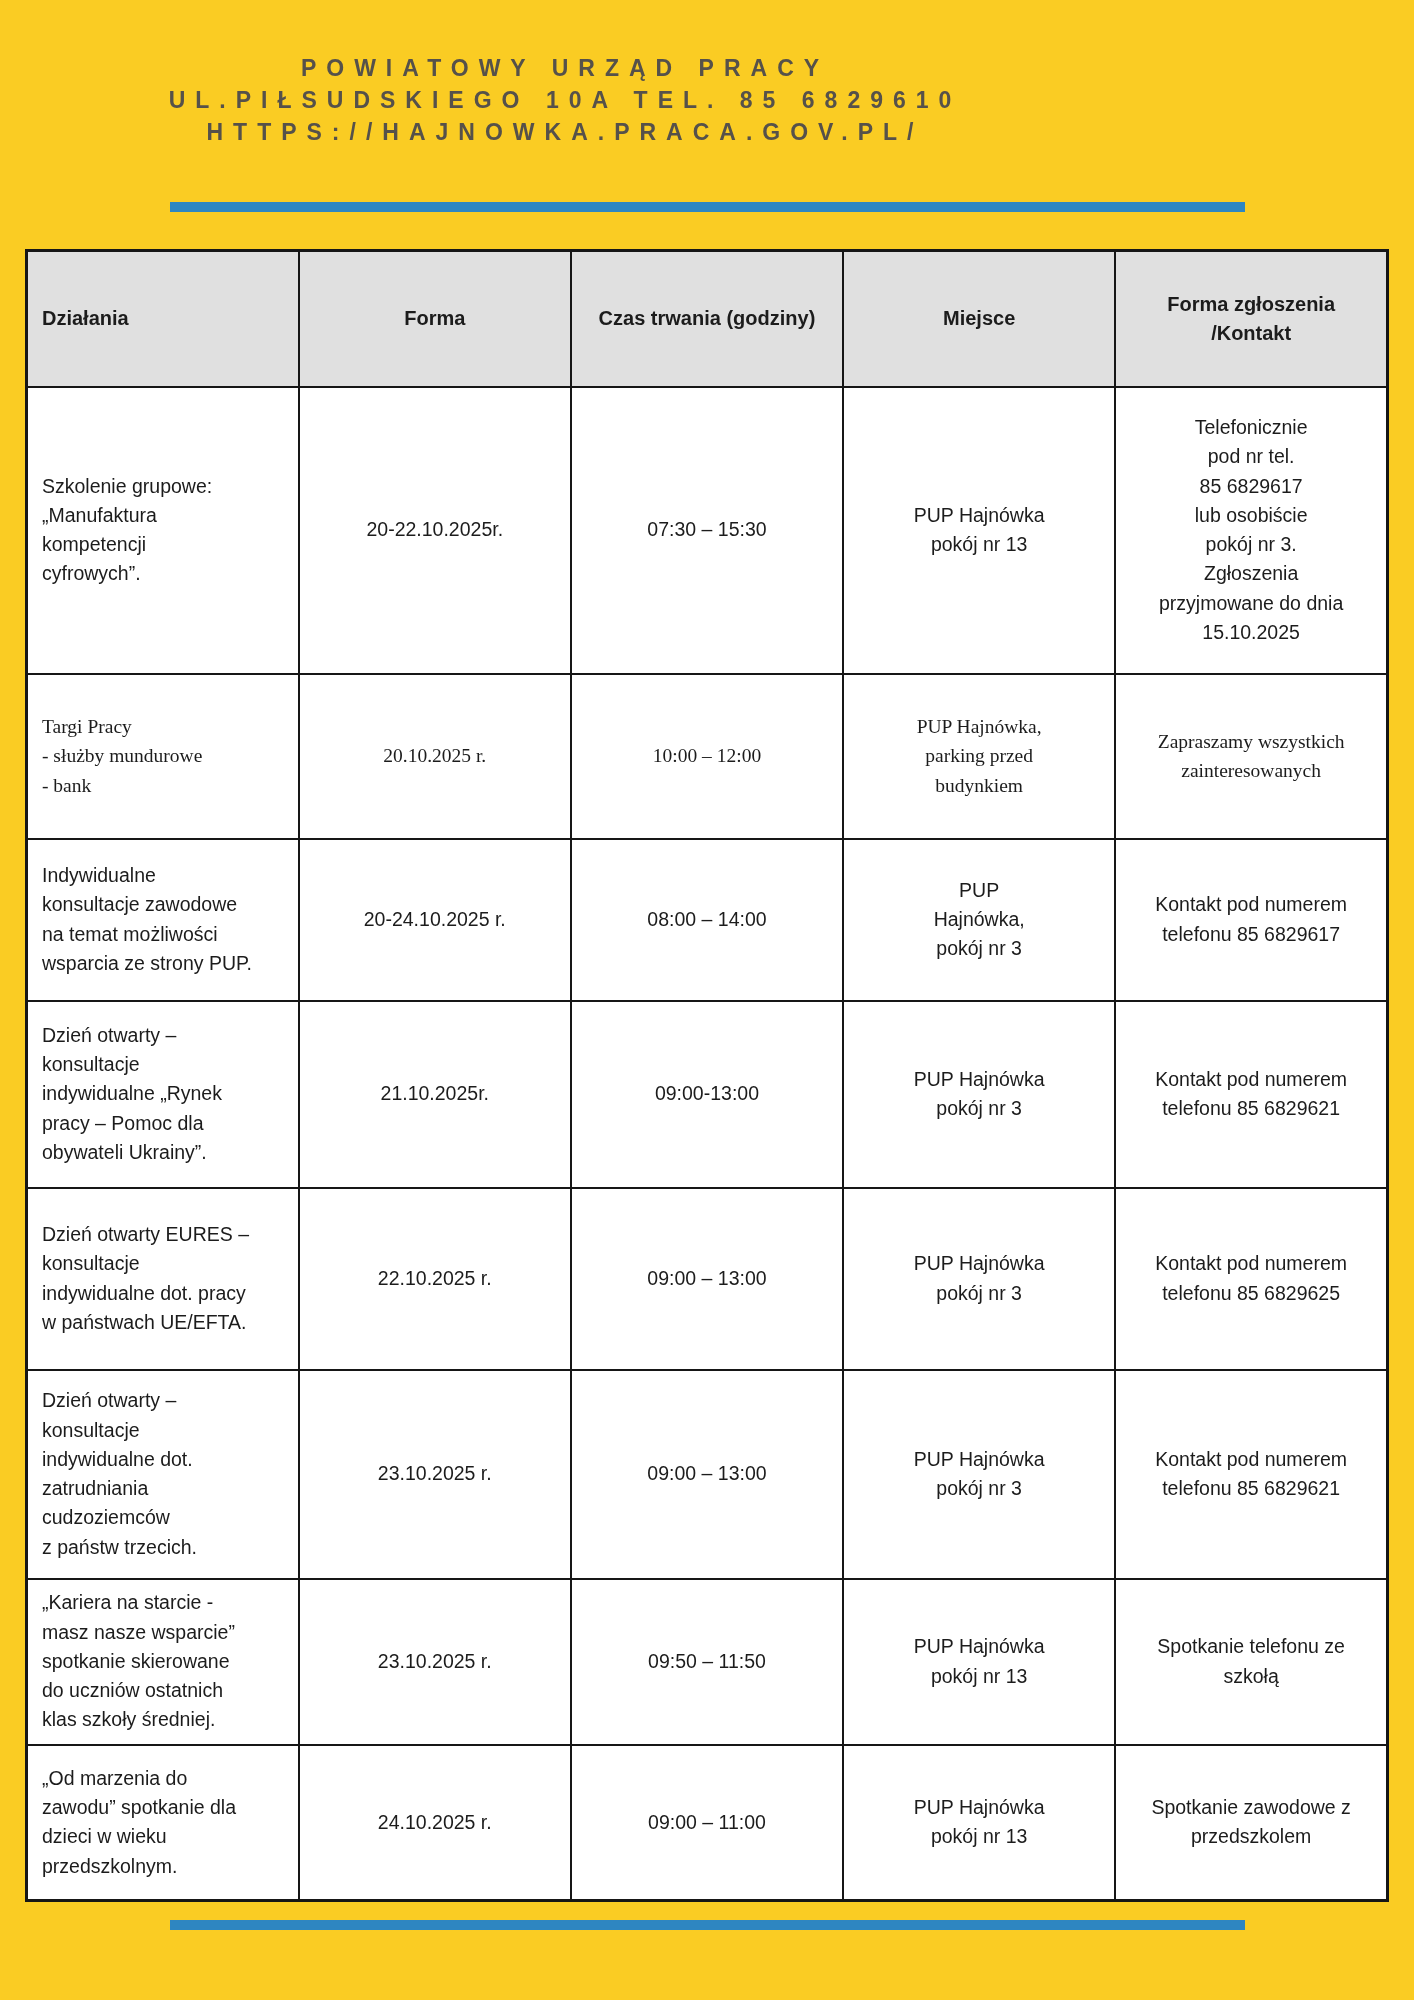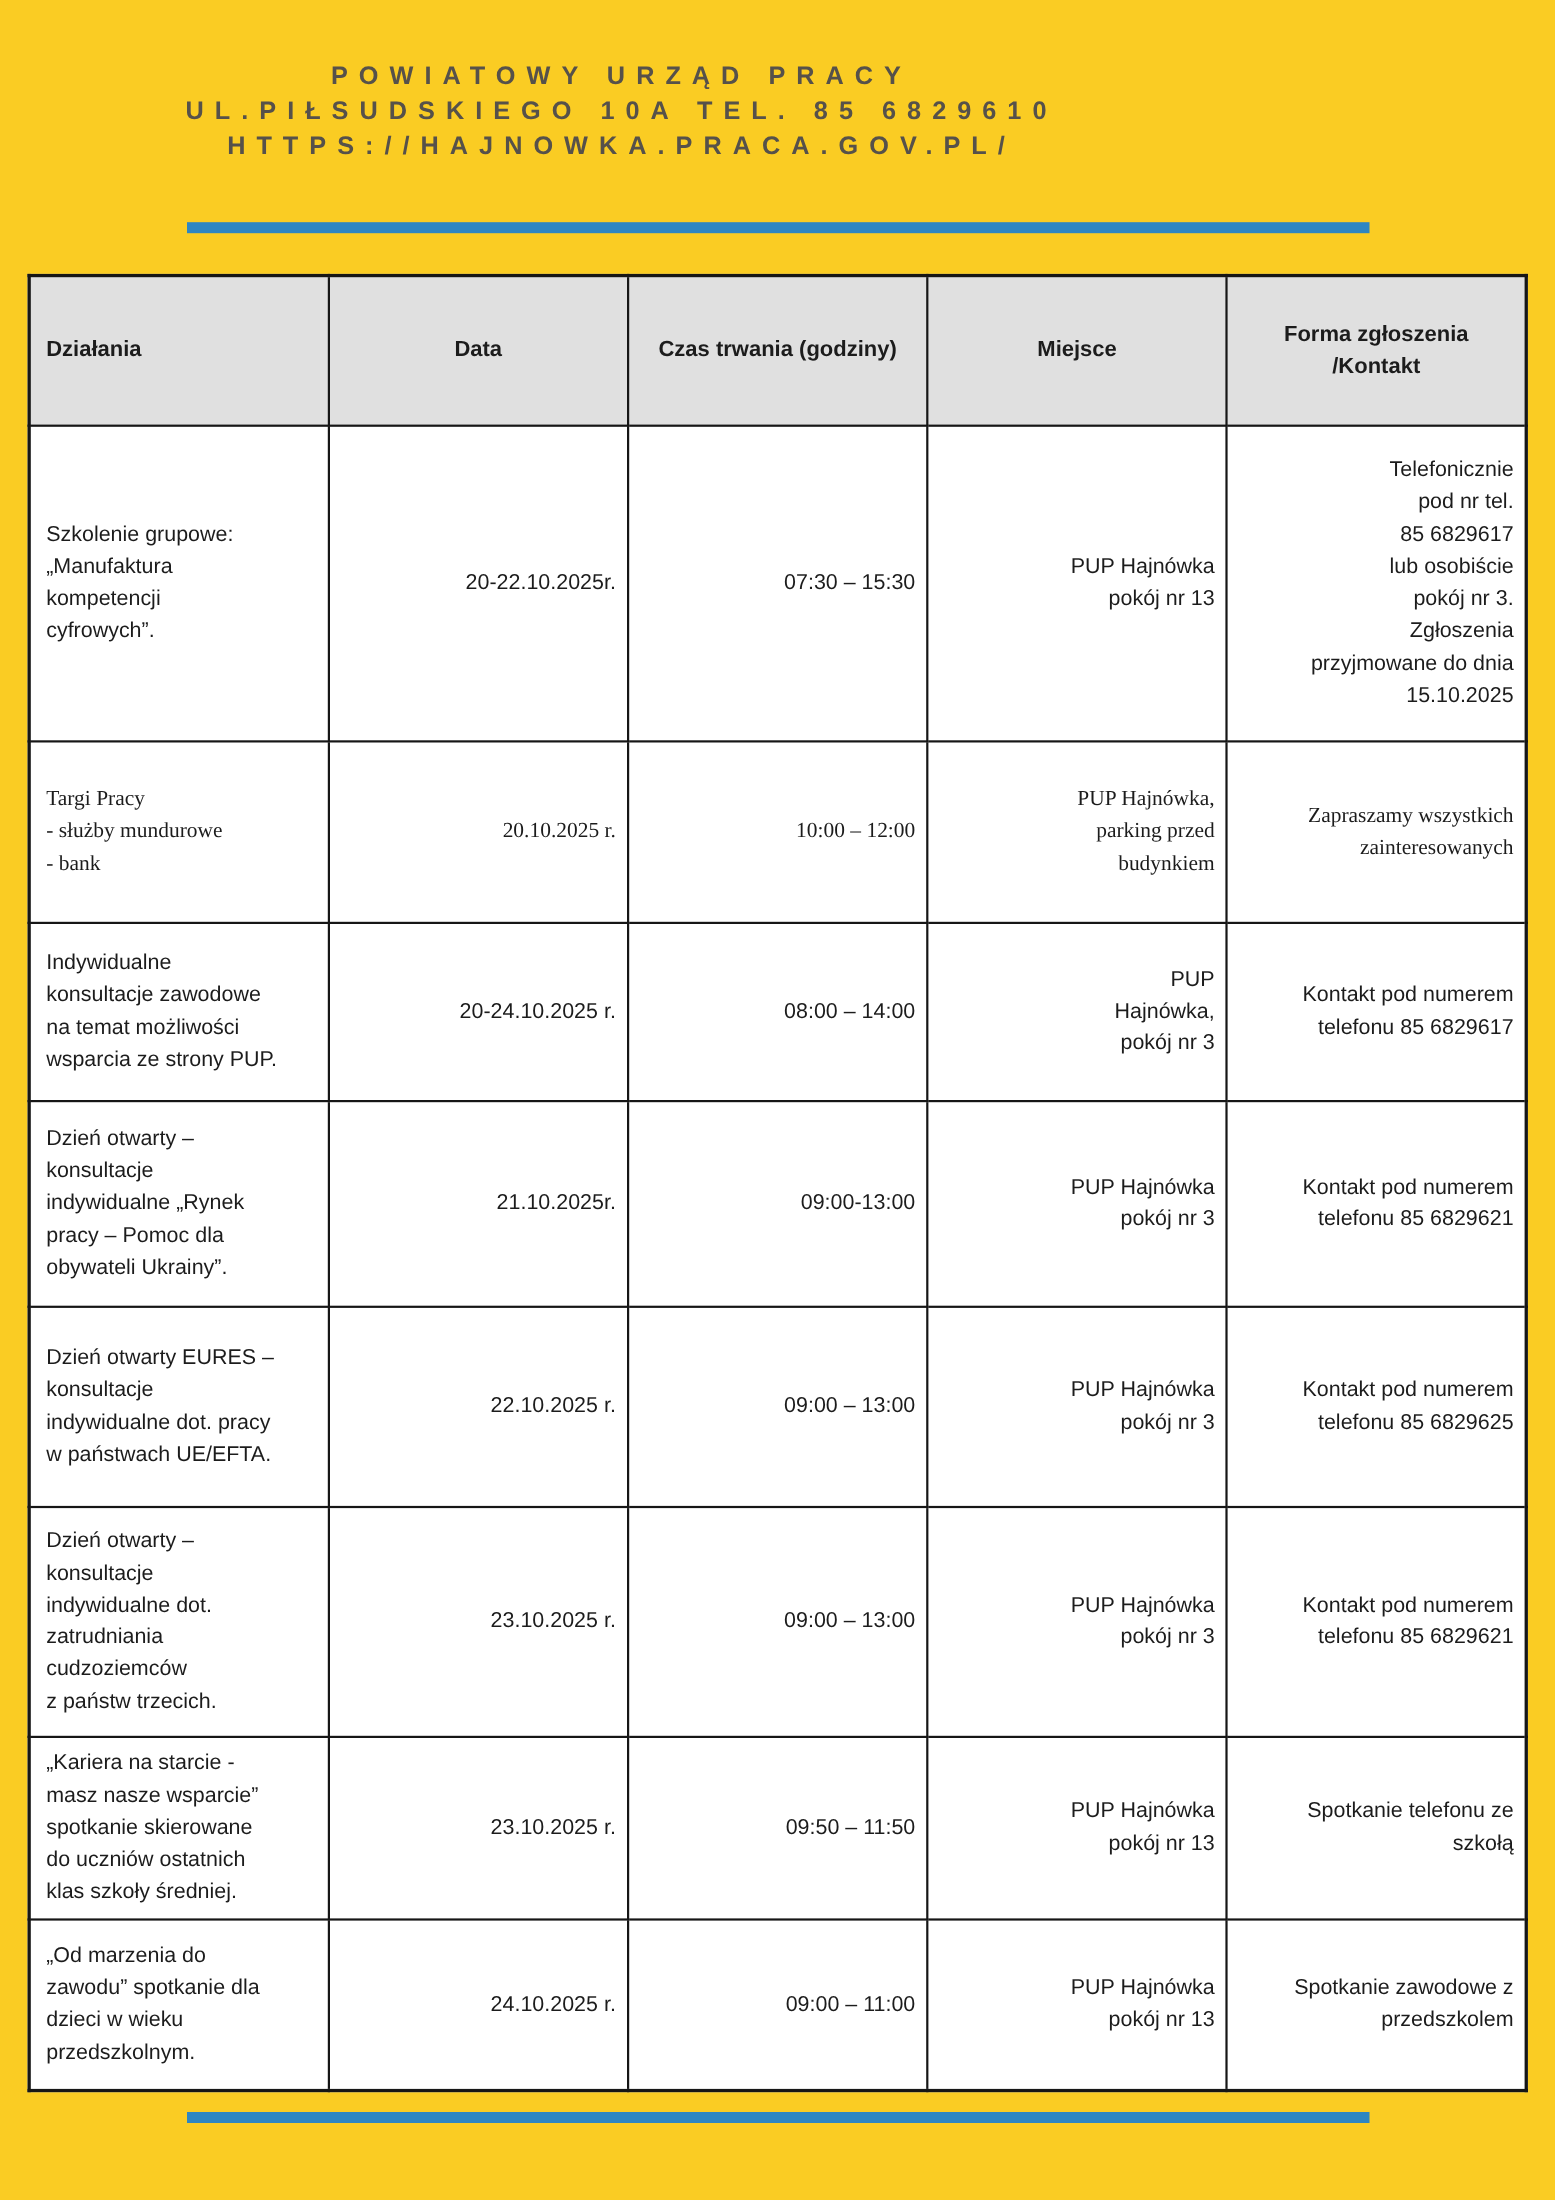--- a/index.html
+++ b/index.html
@@ -51,21 +51,21 @@
     background:#E0E0E0;
     font-size:20px;
     font-weight:bold;
     text-align:center;
     line-height:1.45;
   }
   th.col-activity { text-align:left; padding-left:14px; }
   td {
     font-size:19.5px;
     line-height:1.5;
-    text-align:right;
+    text-align:center;
   }
   td.col-activity { text-align:left; padding-left:14px; padding-right:8px; }
   tr.hdr { height:136px;margin-left:36px; }
   tr.r1 { height:287px; }
   tr.r2 { height:165px;font-family:Liberation Serif, serif; }
   tr.r3 { height:162px; }
   tr.r4 { height:187px; }
   tr.r5 { height:182px; }
   tr.r6 { height:209px; }
   tr.r7 { height:166px; }
@@ -86,21 +86,21 @@
   <colgroup>
       <col>
       <col>
       <col>
       <col>
       <col>
     </colgroup>
   <thead>
     <tr class="hdr">
       <th class="col-activity">Działania</th>
-      <th>Data</th>
+      <th>Forma</th>
       <th>Czas trwania (godziny)</th>
       <th>Miejsce</th>
       <th>Forma zgłoszenia
 /Kontakt</th>
     </tr>
   </thead>
   <tbody>
     <tr class="r1">
       <td class="col-activity">Szkolenie grupowe:
 „Manufaktura

